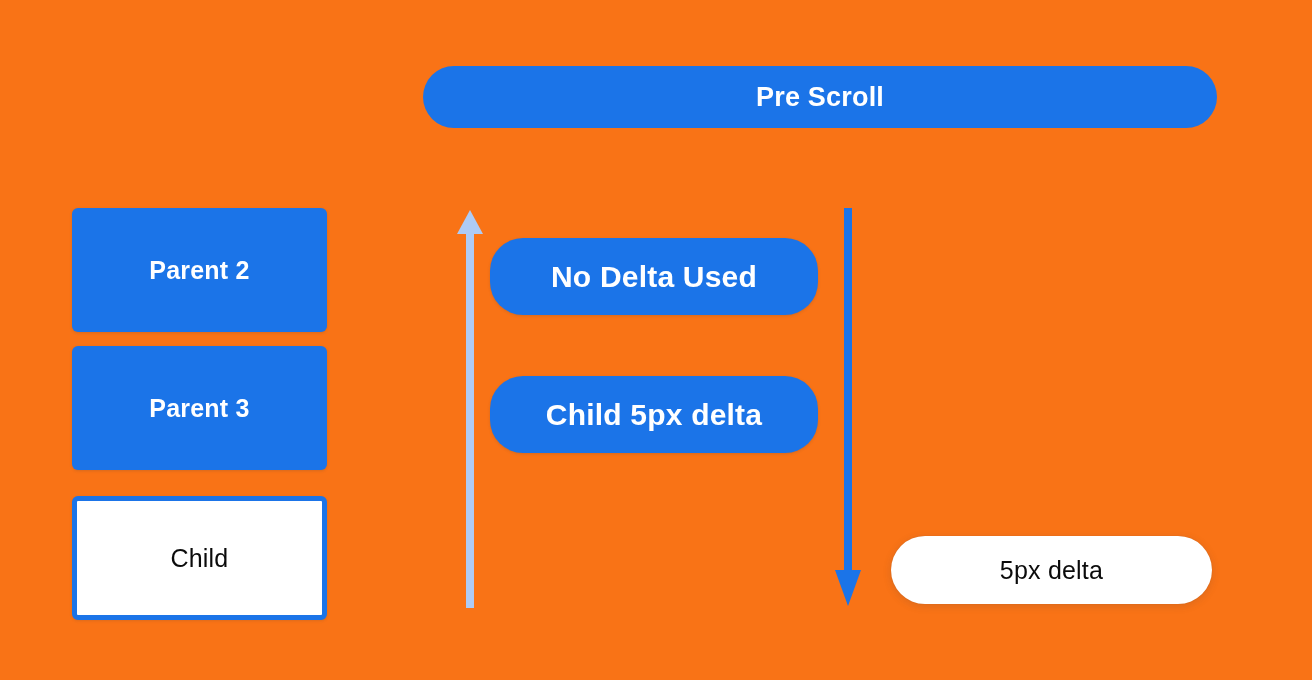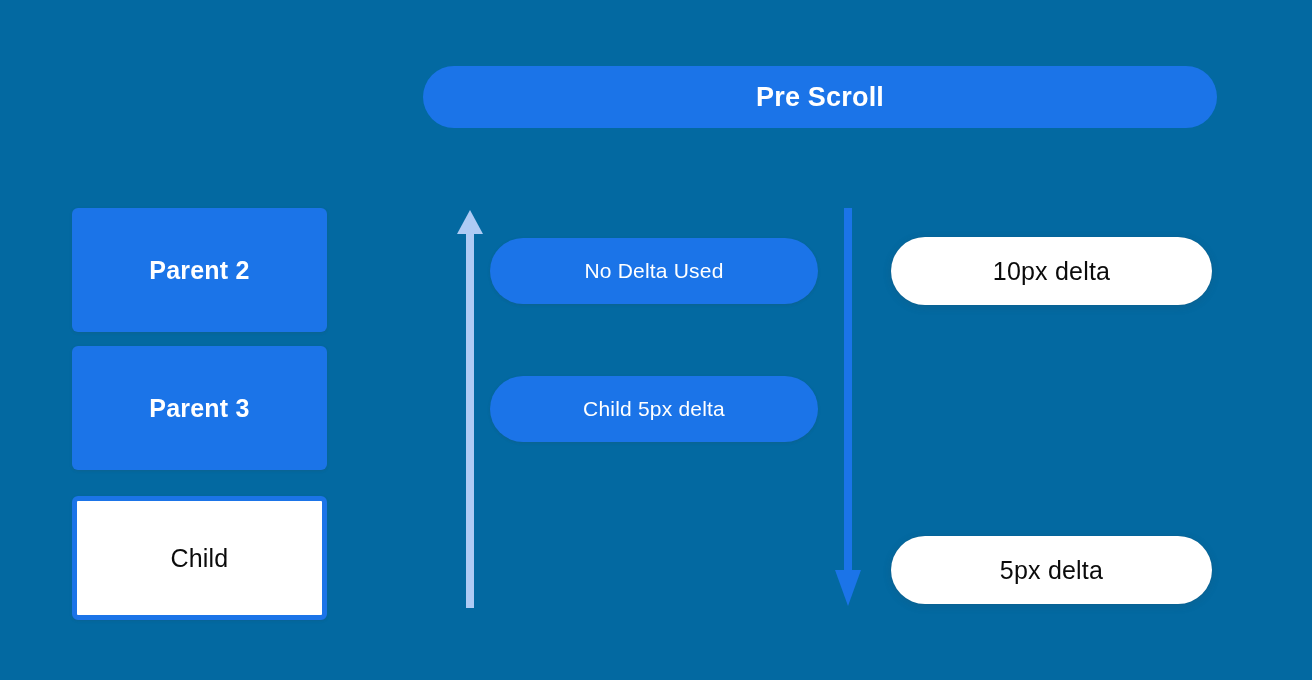--- a/index.html
+++ b/index.html
@@ -8,21 +8,21 @@
     background: #ffffff;
   }
   body {
     font-family: "Liberation Sans", sans-serif;
     -webkit-font-smoothing: antialiased;
   }
   #canvas {
     position: relative;
     width: 1312px;
     height: 680px;
-    background: #0369a1;
+    background: #f97316;
     overflow: hidden;
   }
 
   
   .header-pill {
     position: absolute;
     left: 423px;
     top: 66px;
     width: 794px;
     height: 62px;
@@ -82,29 +82,29 @@
     top: 208px;
     width: 44px;
     height: 400px;
   }
 
   
   .mid-pill {
     position: absolute;
     left: 490px;
     width: 328px;
-    height: 66px;
+    height: 77px;
     background: #1b74e8;
     border-radius: 33px;
     display: flex;
     align-items: center;
     justify-content: center;
     color: #ffffff;
-    font-size: 21px;
-    font-weight: normal;
+    font-size: 30px;
+    font-weight: bold;
     letter-spacing: 0.2px;
     box-shadow: 0 1px 3px rgba(60,64,67,0.18);
   }
   #mid-pill-0 { top: 238px; }
   #mid-pill-1 { top: 376px; }
 
   
   .right-pill {
     position: absolute;
     left: 891px;
@@ -156,21 +156,18 @@
   </svg>
 
   <div class="mid-pill" id="mid-pill-0">
     <span>No Delta Used</span>
   </div>
 
   <div class="mid-pill" id="mid-pill-1">
     <span>Child 5px delta</span>
   </div>
 
-  <div class="right-pill" id="right-pill-0">
-    <span>10px delta</span>
-  </div>
 
   <div class="right-pill" id="right-pill-1">
     <span>5px delta</span>
   </div>
 
 </div>
 
 </body></html>

